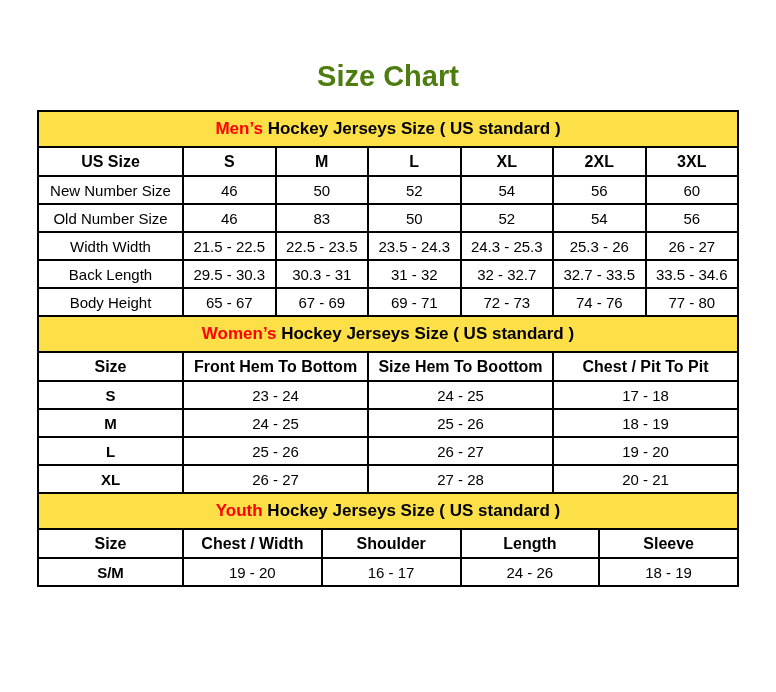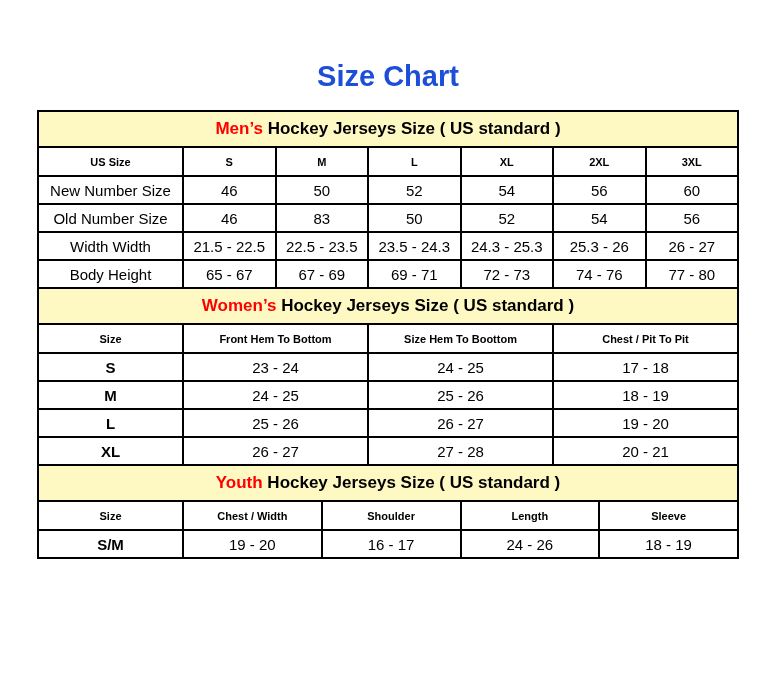--- a/index.html
+++ b/index.html
@@ -6,46 +6,46 @@
   body{
     width:776px;height:692px;overflow:hidden;
     font-family:"Liberation Sans","DejaVu Sans",sans-serif;
     color:#000;
   }
   .page-title{
     margin:60px 0 0 0;
     text-align:center;
     font-size:29px;
     font-weight:bold;
-    color:#1d4ed8;
+    color:#4d7c0f;
     letter-spacing:0px;
   }
   .chart-stack{width:702px;margin:17px auto 0 auto;}
   table.size-table{
     width:702px;
     border-collapse:collapse;
     table-layout:fixed;
   }
   table.size-table + table.size-table{margin-top:-2px;}
   .size-table th,.size-table td{
     border:2px solid #000;
     text-align:center;
     vertical-align:middle;
     padding:0 2px;
     overflow:hidden;
     white-space:nowrap;
   }
   tr.banner-row th{
     height:34px;
-    background:#fef9c3;
+    background:#fde047;
     font-size:17px;
     font-weight:bold;
   }
   tr.banner-row .hl{color:#FF0000;}
-  tr.hdr-row th{height:27px;font-size:11px;font-weight:bold;}
+  tr.hdr-row th{height:27px;font-size:16px;font-weight:bold;}
   tr.data-row td{height:26px;font-size:15px;font-weight:normal;}
   td.rowlabel{font-size:15px;}
   td.rowlabel.bold{font-weight:bold;}
   .squiggle{
     text-decoration-style:wavy;
     text-decoration-color:#C00000;
     text-decoration-thickness:1px;
     text-underline-offset:4px;
   }
 </style>
@@ -100,20 +100,29 @@
       <tr class="data-row">
         <td class="rowlabel">Width Width</td>
         <td>21.5 - 22.5</td>
         <td>22.5 - 23.5</td>
         <td>23.5 - 24.3</td>
         <td>24.3 - 25.3</td>
         <td>25.3 - 26</td>
         <td>26 - 27</td>
       </tr>
       <tr class="data-row">
+        <td class="rowlabel">Back Length</td>
+        <td>29.5 - 30.3</td>
+        <td>30.3 - 31</td>
+        <td>31 - 32</td>
+        <td>32 - 32.7</td>
+        <td>32.7 - 33.5</td>
+        <td>33.5 - 34.6</td>
+      </tr>
+      <tr class="data-row">
         <td class="rowlabel">Body Height</td>
         <td>65 - 67</td>
         <td>67 - 69</td>
         <td>69 - 71</td>
         <td>72 - 73</td>
         <td>74 - 76</td>
         <td>77 - 80</td>
       </tr>
     </tbody>
   </table>

